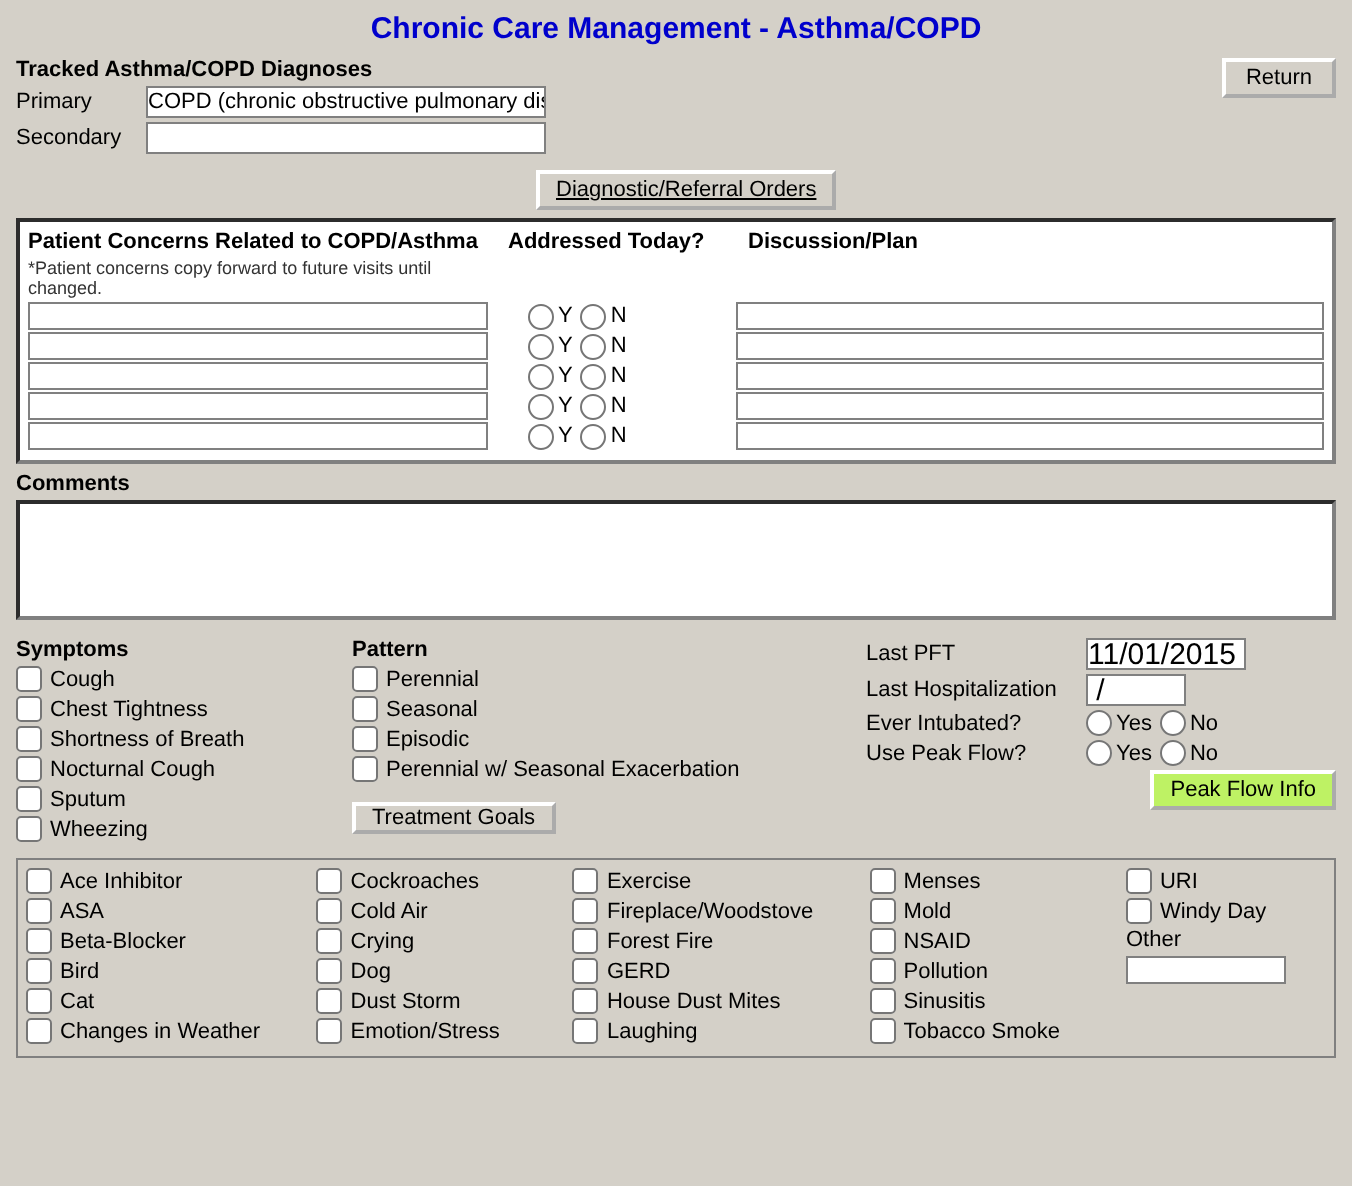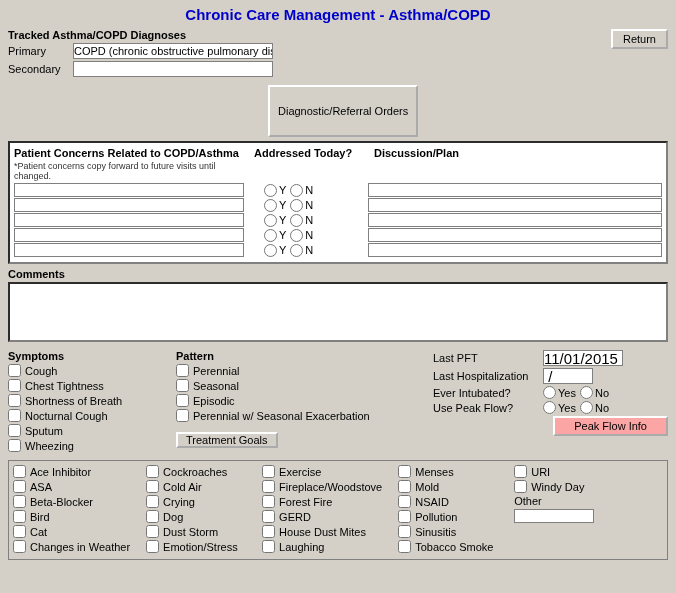--- a/index.html
+++ b/index.html
@@ -52,25 +52,26 @@
     .form-input {
       border: 1px solid #808080;
       background: white;
       height: 16px;
       font-size: 11px;
     }
     .input-wide { width: 200px; }
     .diag-btn {
       background: #d4d0c8;
       border: 2px outset #ffffff;
-      padding: 18px 8px;
+      padding: 2px 8px;
       font-size: 11px;
       cursor: pointer;
       margin-left: 60px;
       margin-top: 2px;
+      text-decoration: underline;
     }
     .concerns-area {
       background: white;
       border: 2px inset #808080;
       padding: 4px;
       margin-bottom: 4px;
     }
     .concerns-header {
       display: flex;
       margin-bottom: 2px;
@@ -160,23 +161,23 @@
     .yn-label { width: 110px; }
     .treatment-btn {
       background: #d4d0c8;
       border: 2px outset #ffffff;
       padding: 0 8px;
       font-size: 11px;
       cursor: pointer;
       margin-top: 4px;
     }
     .peak-flow-btn {
-      background: #fca5a5;
+      background: #bef264;
       border: 2px outset #ffffff;
-      padding: 2px 19px;
+      padding: 2px 8px;
       font-size: 11px;
       cursor: pointer;
     }
     .triggers-section {
       margin-top: 6px;
       border: 1px solid #808080;
       background: #d4d0c8;
       padding: 4px;
     }
     .triggers-header {
@@ -188,20 +189,21 @@
     .exclusions-btn {
       background: #d4d0c8;
       border: 2px outset #ffffff;
       padding: 1px 8px;
       font-size: 11px;
       cursor: pointer;
     }
     .triggers-grid {
       display: flex;
       gap: 16px;
+      justify-content: space-between;
     }
     .triggers-col { min-width: 100px; }
     input[type=radio] { margin-right: 2px; }
   </style>
 </head>
 <body>
 <div class="page">
 
   <div class="title">Chronic Care Management - Asthma/COPD</div>
 

